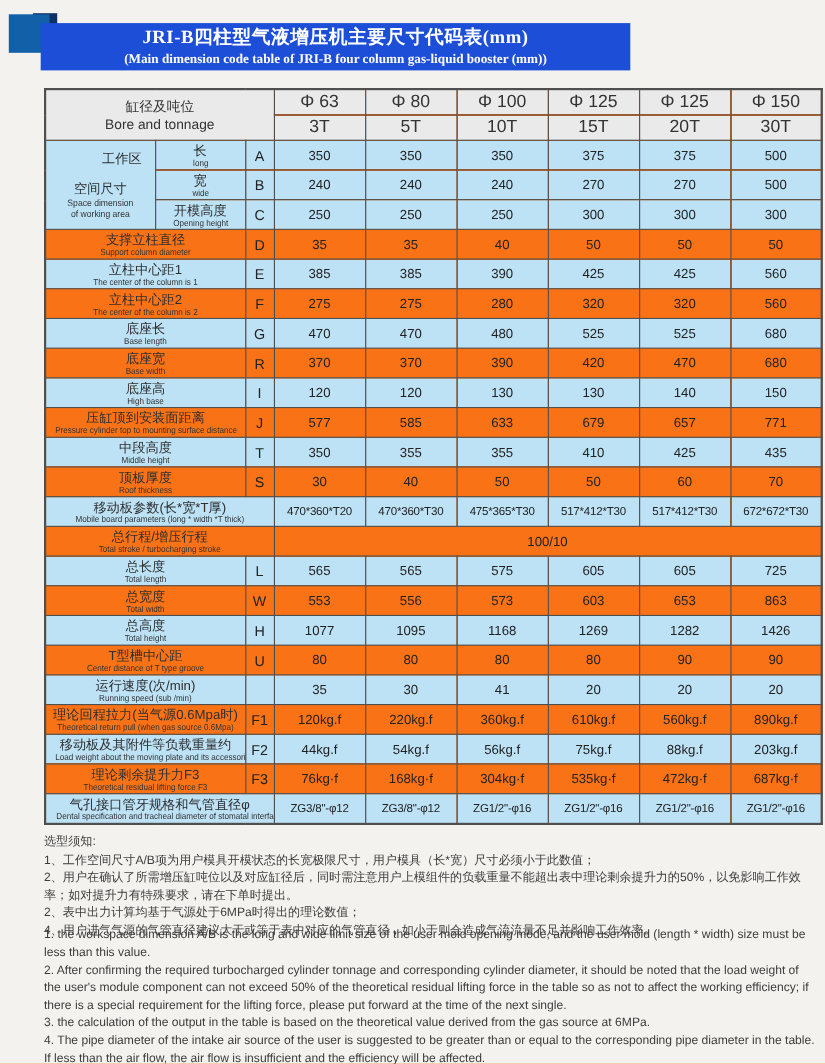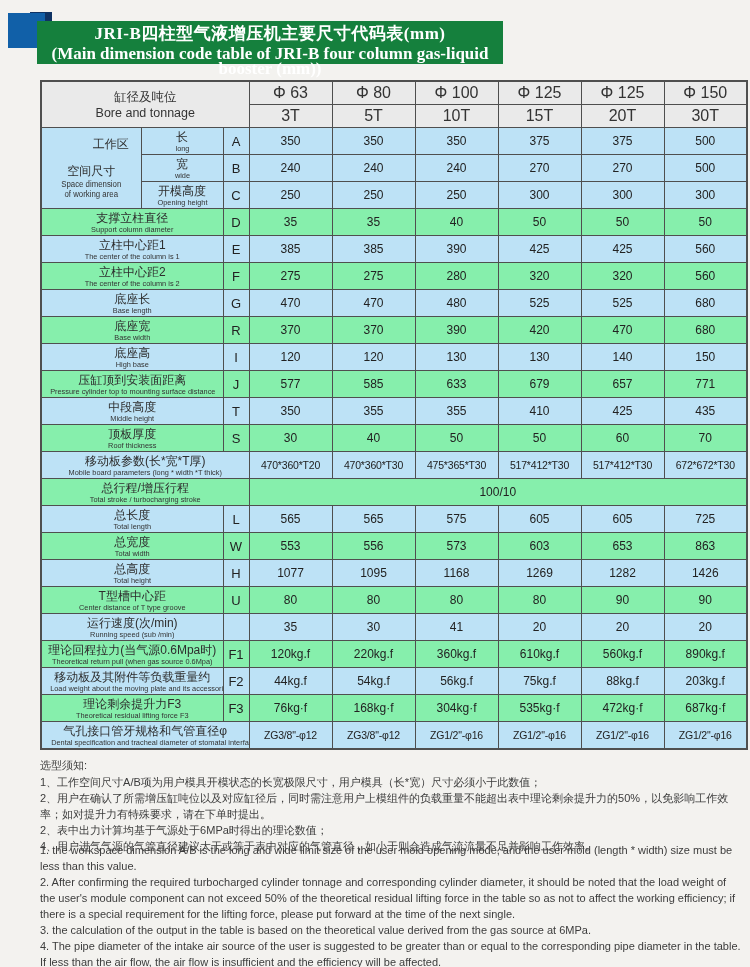--- a/index.html
+++ b/index.html
@@ -1,25 +1,25 @@
 <!DOCTYPE html>
 <html><head>
 <meta charset="utf-8">
 <style>
   html,body{margin:0;padding:0;}
   body{width:750px;height:967px;background:#f3f2ef;font-family:"Liberation Sans",sans-serif;position:relative;overflow:hidden;color:#2e2e2e;}
   .page{position:absolute;inset:0;}
   
   .notch{position:absolute;left:30px;top:12px;width:22px;height:16px;background:#0e3263;}
   .square{position:absolute;left:8px;top:13px;width:37px;height:35px;background:#1160a8;}
-  .banner{position:absolute;left:37px;top:21px;width:466px;height:43px;background:#15803d;color:#ffffff;text-align:center;font-family:"Liberation Serif",serif;font-weight:bold;}
+  .banner{position:absolute;left:37px;top:21px;width:536px;height:43px;background:#1d4ed8;color:#ffffff;text-align:center;font-family:"Liberation Serif",serif;font-weight:bold;}
   .banner-title{font-size:17px;line-height:24px;padding-top:1px;letter-spacing:0.5px;}
-  .banner-sub{font-size:17px;line-height:15px;}
+  .banner-sub{font-size:12px;line-height:15px;}
   
-  .spec-table{position:absolute;left:40px;top:80px;width:706px;border-collapse:collapse;table-layout:fixed;background:#86efac;border:2px solid #4f4f4f;}
+  .spec-table{position:absolute;left:40px;top:80px;width:706px;border-collapse:collapse;table-layout:fixed;background:#f97316;border:2px solid #4f4f4f;}
   .spec-table th,.spec-table td{border:1px solid #4f4f4f;text-align:center;vertical-align:middle;padding:0 1px;overflow:hidden;}
   .spec-table th{background:#eaeaea;font-weight:normal;height:22px;font-size:16px;color:#333;}
   th.corner{font-size:12.5px;line-height:16px;}
   tr.row td{height:26px;}
   tr.row.shaded td{background:#bde2f6;}
   td.group .zh{font-size:12px;line-height:15px;}
   td.group .zh.first{margin-bottom:12px;margin-left:39px;}
   td.group .en{font-size:8.5px;line-height:10px;color:#333;}
   .zh{font-size:12px;line-height:14px;white-space:nowrap;}
   .en{font-size:8px;line-height:9px;color:#333;white-space:nowrap;transform:scale(0.92,1);transform-origin:center;}

